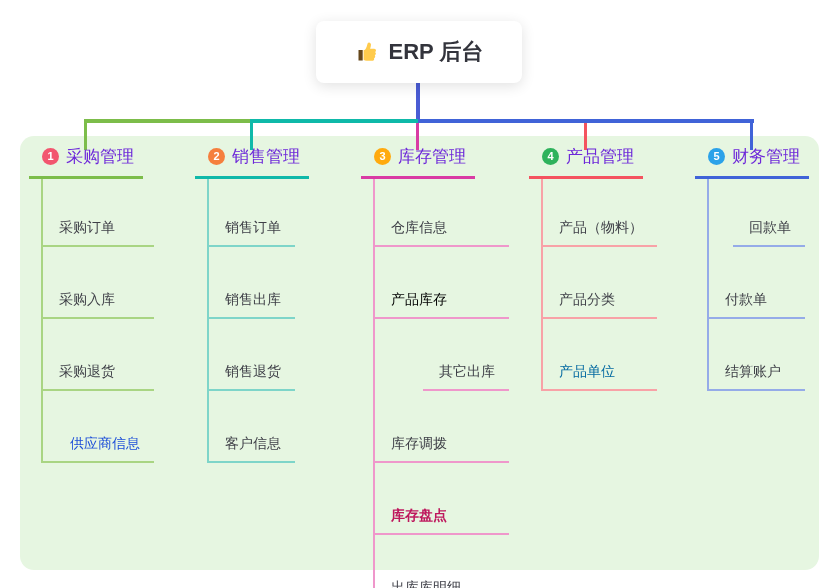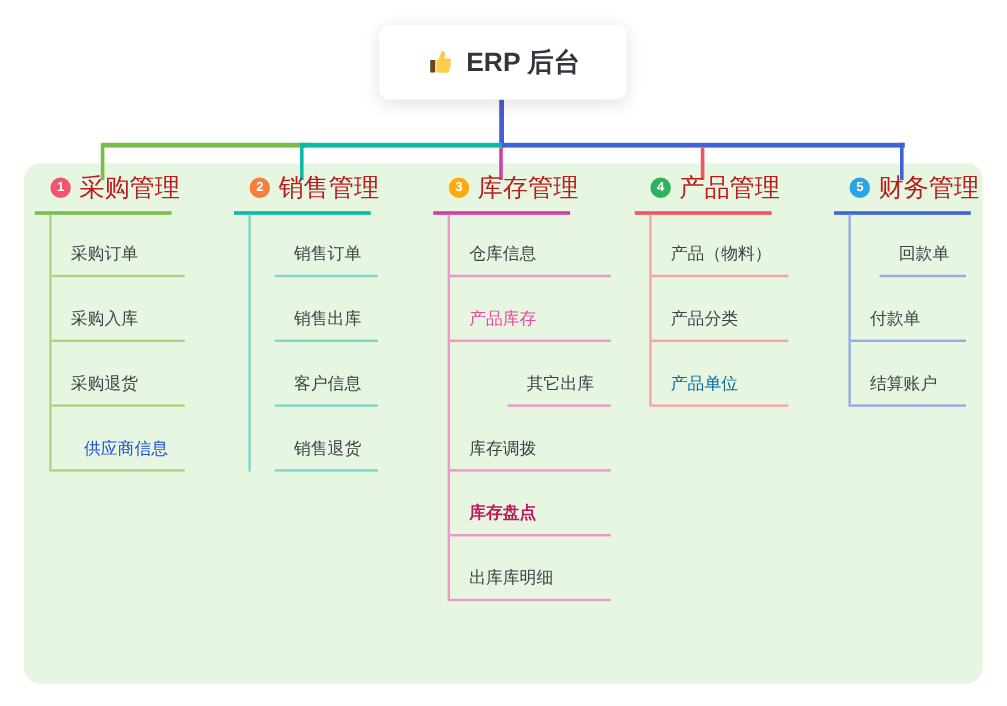--- a/index.html
+++ b/index.html
@@ -10,26 +10,26 @@
   .ln{position:absolute;z-index:2;}
   .root-card{position:absolute;left:316px;top:21px;width:206px;height:62px;background:#ffffff;
              border-radius:8px;box-shadow:0 3px 14px rgba(0,0,0,.12);display:flex;align-items:center;
              justify-content:center;gap:10px;font-size:22px;font-weight:600;color:#33343c;z-index:4;cursor:pointer;}
   .thumb{width:24px;height:24px;display:inline-flex;}
   .branch{position:absolute;z-index:3;}
   .branch-title{width:114px;height:43px;box-sizing:border-box;display:flex;align-items:center;gap:7px;
                 padding-left:13px;border-bottom:3px solid;cursor:pointer;}
   .badge{width:17px;height:17px;border-radius:50%;color:#fff;font-size:11px;font-weight:700;
          display:flex;align-items:center;justify-content:center;flex:0 0 17px;line-height:1;}
-  .branch-label{font-size:21px;color:#b91c1c;font-weight:500;white-space:nowrap;}
+  .branch-label{font-size:17px;color:#6d28d9;font-weight:500;white-space:nowrap;}
   .branch-items{margin-left:12px;border-left:2px solid;width:max-content;}
-  .branch-item{height:54px;box-sizing:border-box;display:flex;align-items:flex-end;
+  .branch-item{height:72px;box-sizing:border-box;display:flex;align-items:flex-end;
                padding:0 14px 8px 16px;border-bottom:2px solid;font-size:14px;color:#3e3f47;
                white-space:nowrap;cursor:pointer;}
-  .branch-item:first-child{height:52px;}
+  .branch-item:first-child{height:68px;}
 </style>
 </head>
 <body>
 
 <div class="stage">
   <div class="root-card">
     <span class="thumb">
       <svg viewBox="0 0 24 24" width="24" height="24" aria-hidden="true">
         <path fill="#65471b" d="M3.5 10h4.2v10.5H3.5z"></path>
         <path fill="#ffcb4c" d="M8.6 10.3c1-.2 1.9-1 2.4-2.1.5-1.1 1-2.6 1.3-3.8.3-1.1.7-2 1.7-2 1.1 0 2 .9 2 2.4 0 1.3-.5 2.7-.9 3.9h4.1c1 0 1.8.8 1.8 1.7 0 .7-.4 1.3-1 1.6.5.3.9.9.9 1.5 0 .8-.5 1.4-1.2 1.7.3.3.5.8.5 1.2 0 .8-.5 1.4-1.2 1.7.1.2.2.5.2.8 0 1-.8 1.8-1.8 1.8h-5.7c-1.3 0-2.3-.4-3.1-.9V10.3z"></path>
@@ -61,35 +61,35 @@
           <div class="branch-item" style="border-bottom-color: rgb(169, 213, 131); color: rgb(62, 63, 71);">采购入库</div>
           <div class="branch-item" style="border-bottom-color: rgb(169, 213, 131); color: rgb(62, 63, 71);">采购退货</div>
           <div class="branch-item" style="border-bottom-color: rgb(169, 213, 131); color: #1d4ed8; padding-left: 27px;">供应商信息</div>
         </div>
       </div>
       <div class="branch" style="left: 195px; top: 136px;">
         <div class="branch-title" style="border-bottom-color: rgb(15, 185, 169);">
           <span class="badge" style="background: rgb(245, 127, 61);">2</span>
           <span class="branch-label">销售管理</span>
         </div>
-        <div class="branch-items" style="border-left-color: rgb(126, 213, 201); padding-left: 20px;">
+        <div class="branch-items" style="border-left-color: rgb(126, 213, 201);">
           <div class="branch-item" style="border-bottom-color: rgb(126, 213, 201); color: rgb(62, 63, 71);">销售订单</div>
           <div class="branch-item" style="border-bottom-color: rgb(126, 213, 201); color: rgb(62, 63, 71);">销售出库</div>
+          <div class="branch-item" style="border-bottom-color: rgb(126, 213, 201); color: rgb(62, 63, 71);">销售退货</div>
           <div class="branch-item" style="border-bottom-color: rgb(126, 213, 201); color: rgb(62, 63, 71);">客户信息</div>
-          <div class="branch-item" style="border-bottom-color: rgb(126, 213, 201); color: rgb(62, 63, 71);">销售退货</div>
         </div>
       </div>
       <div class="branch" style="left: 361px; top: 136px;">
         <div class="branch-title" style="border-bottom-color: rgb(217, 59, 164);">
           <span class="badge" style="background: rgb(255, 170, 14);">3</span>
           <span class="branch-label">库存管理</span>
         </div>
         <div class="branch-items" style="border-left-color: rgb(239, 151, 203);">
           <div class="branch-item" style="border-bottom-color: rgb(239, 151, 203); color: rgb(62, 63, 71);">仓库信息</div>
-          <div class="branch-item" style="border-bottom-color: rgb(239, 151, 203); color: #ec4899; font-family: Liberation Serif, serif;">产品库存</div>
+          <div class="branch-item" style="border-bottom-color: rgb(239, 151, 203); color: #000000; font-family: Liberation Serif, serif;">产品库存</div>
           <div class="branch-item" style="border-bottom-color: rgb(239, 151, 203); color: rgb(62, 63, 71); margin-left: 48px;">其它出库</div>
           <div class="branch-item" style="border-bottom-color: rgb(239, 151, 203); color: rgb(62, 63, 71);">库存调拨</div>
           <div class="branch-item" style="border-bottom-color: rgb(239, 151, 203); color: #be185d; font-weight: bold;">库存盘点</div>
           <div class="branch-item" style="border-bottom-color: rgb(239, 151, 203); color: rgb(62, 63, 71);">出库库明细</div>
         </div>
       </div>
       <div class="branch" style="left: 529px; top: 136px;">
         <div class="branch-title" style="border-bottom-color: rgb(244, 83, 95);">
           <span class="badge" style="background: rgb(46, 178, 92);">4</span>
           <span class="branch-label">产品管理</span>

